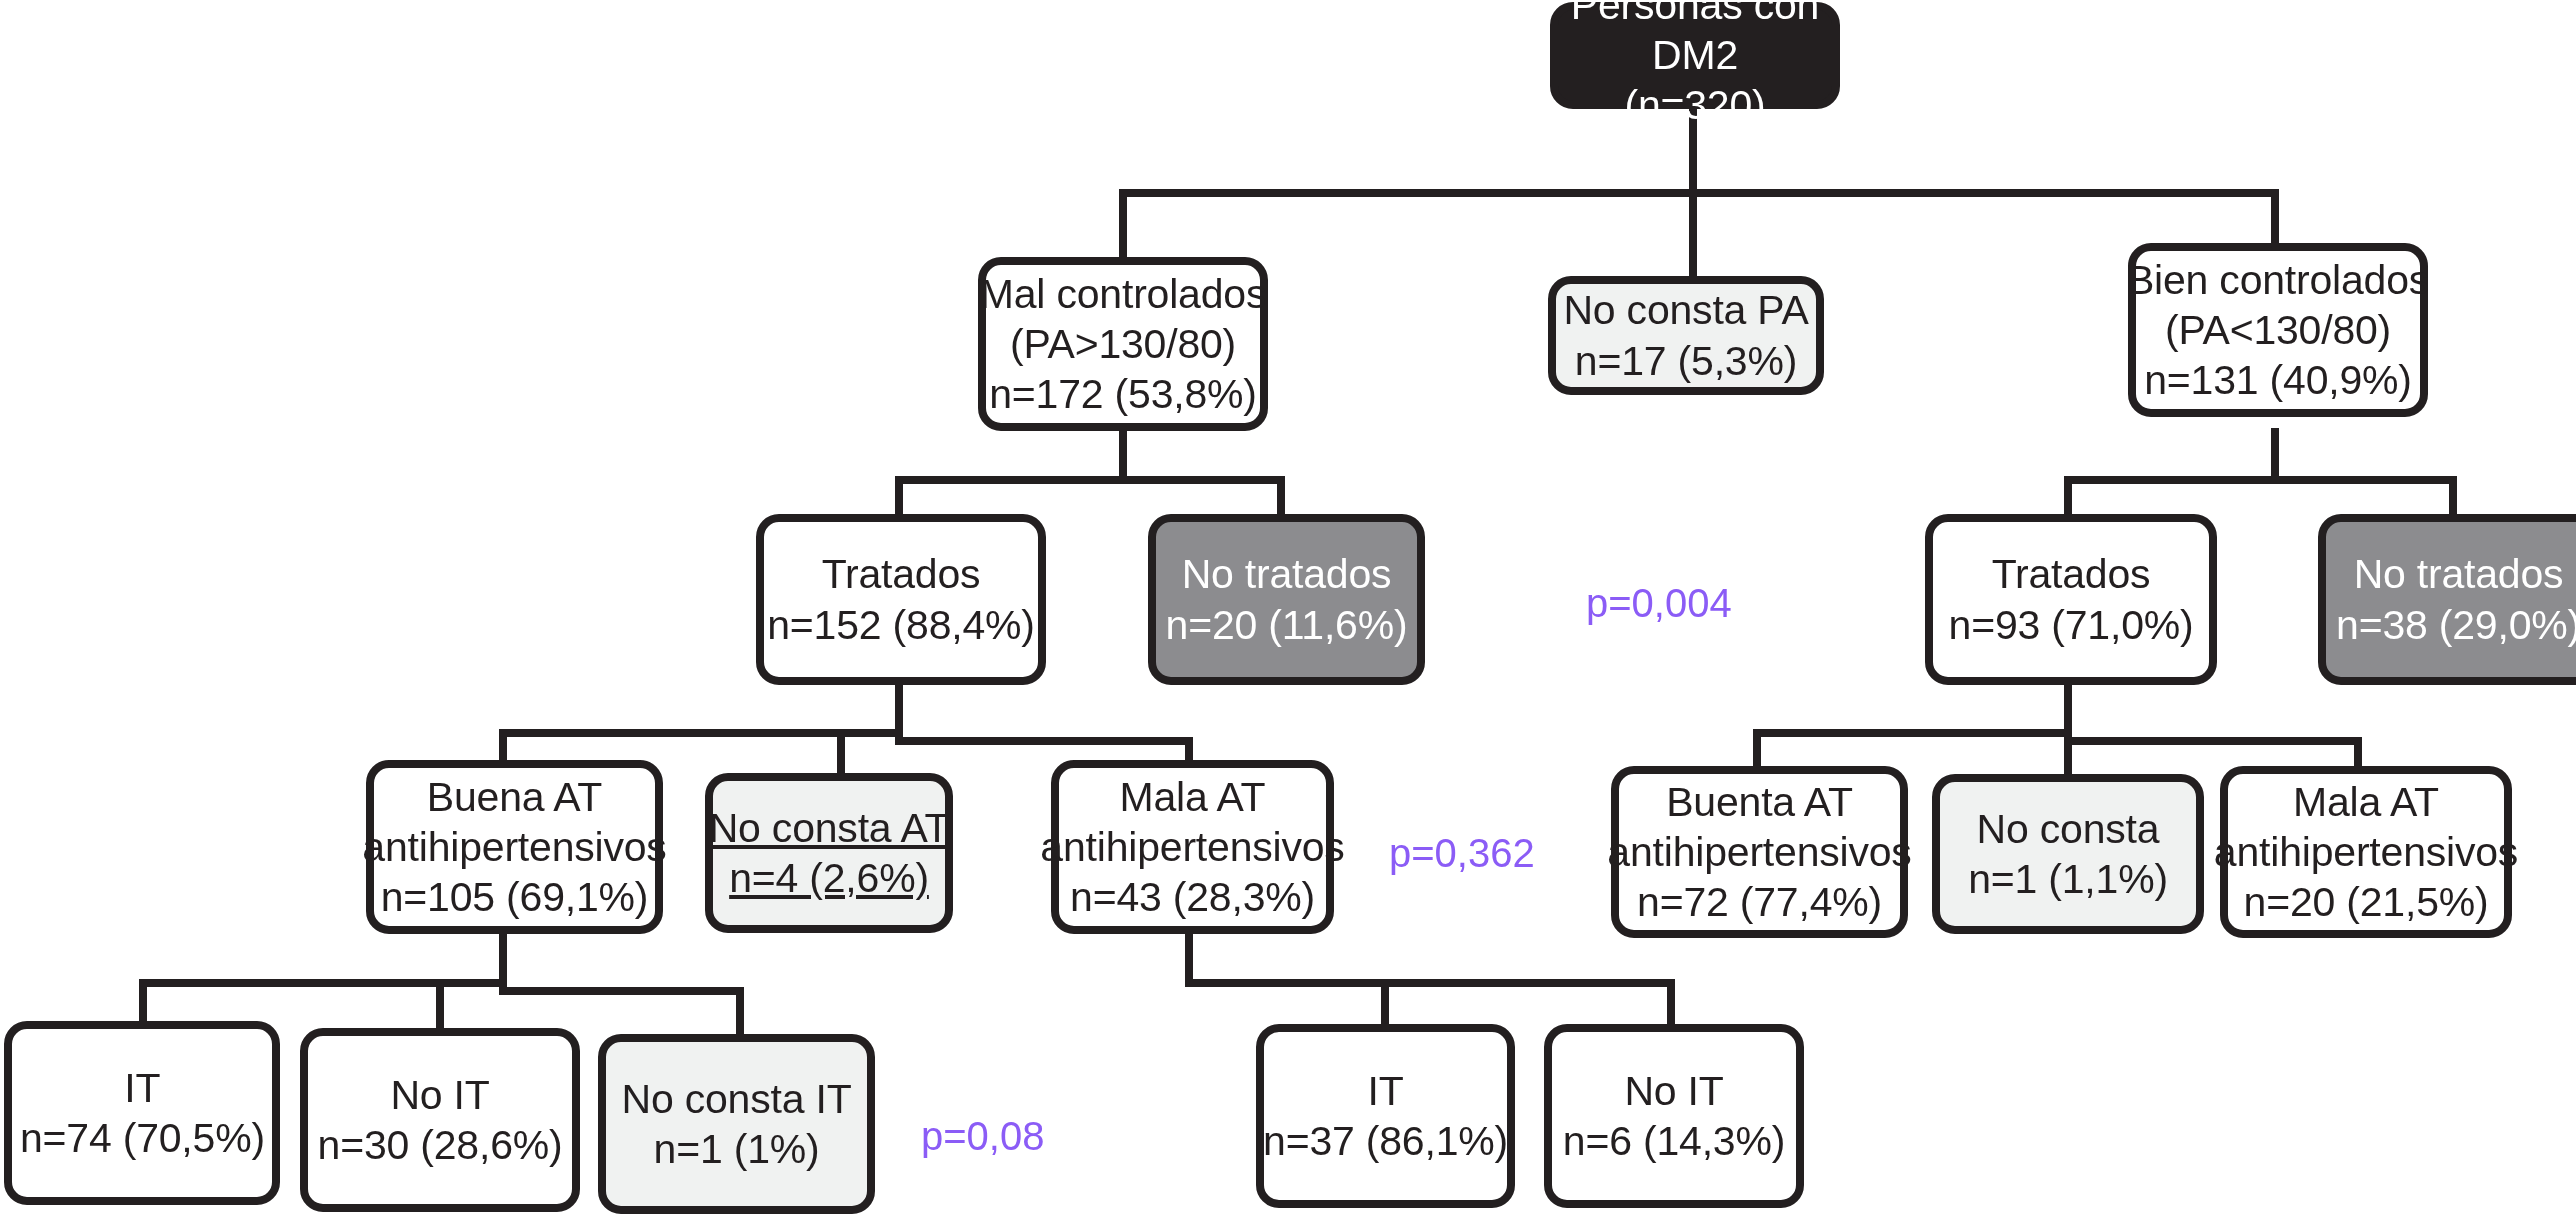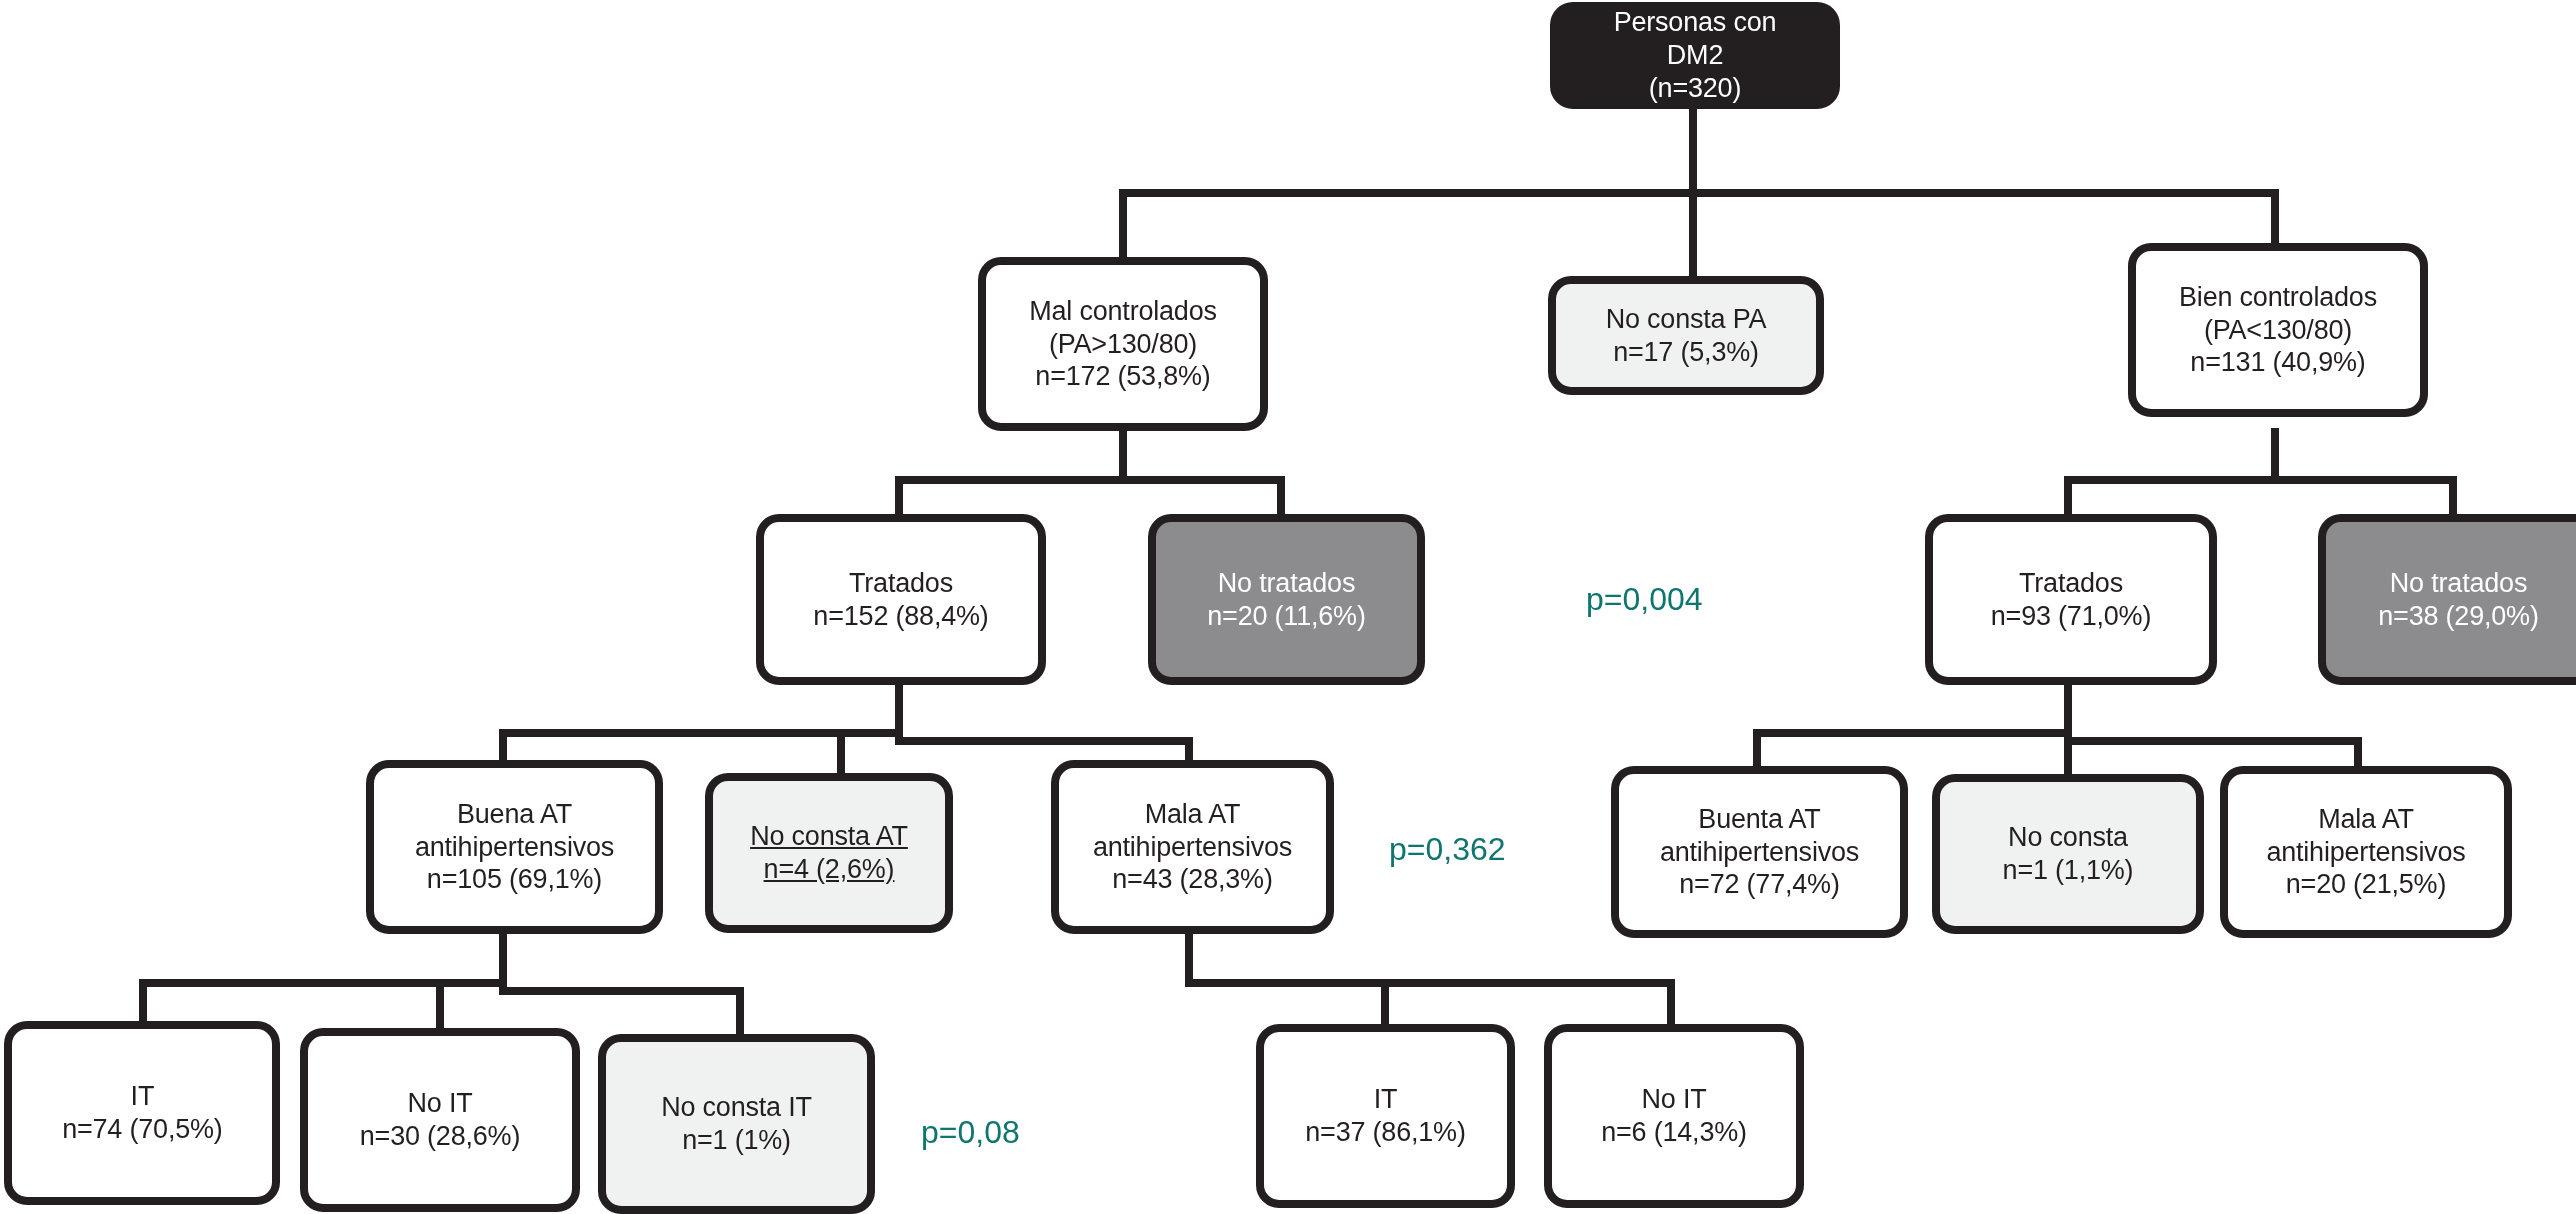--- a/index.html
+++ b/index.html
@@ -20,21 +20,21 @@
     box-sizing: border-box;
     border: 8px solid #231f20;
     border-radius: 23px;
     background: #ffffff;
     color: #231f20;
     display: flex;
     flex-direction: column;
     align-items: center;
     justify-content: center;
     text-align: center;
-    font-size: 27px;
+    font-size: 41px;
     line-height: 1.22;
     letter-spacing: -0.2px;
     z-index: 3;
   }
   .node .ln {
     display: block;
     white-space: nowrap;
   }
   .node.dark {
     background: #231f20;
@@ -51,22 +51,22 @@
     color: #231f20;
     border-color: #231f20;
   }
   .conn {
     position: absolute;
     background: #231f20;
     z-index: 1;
   }
   .plabel {
     position: absolute;
-    color: #0f766e;
-    font-size: 32px;
+    color: #8b5cf6;
+    font-size: 40px;
     line-height: 1;
     white-space: nowrap;
     z-index: 4;
   }
 </style>
 </head>
 <body>
 
 <div id="canvas">
 

